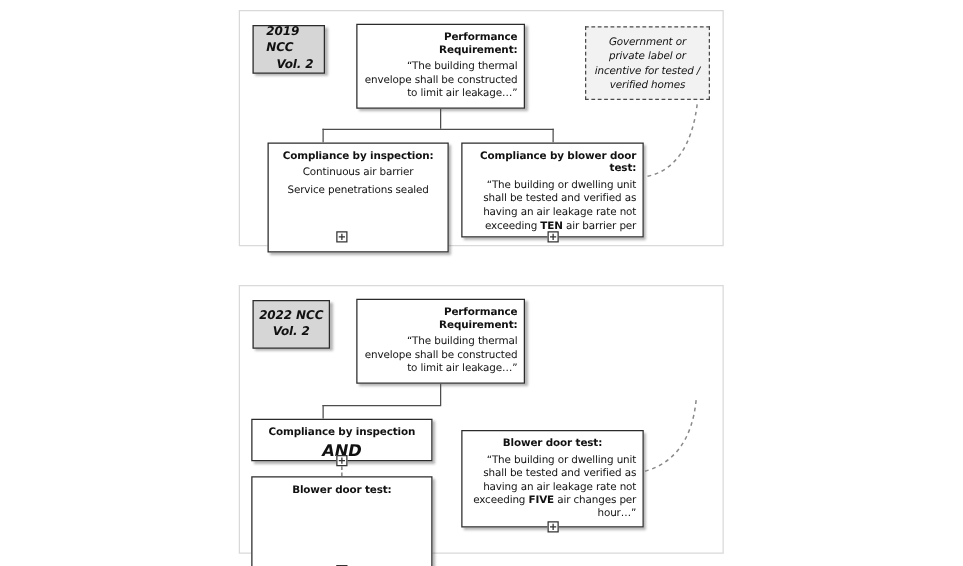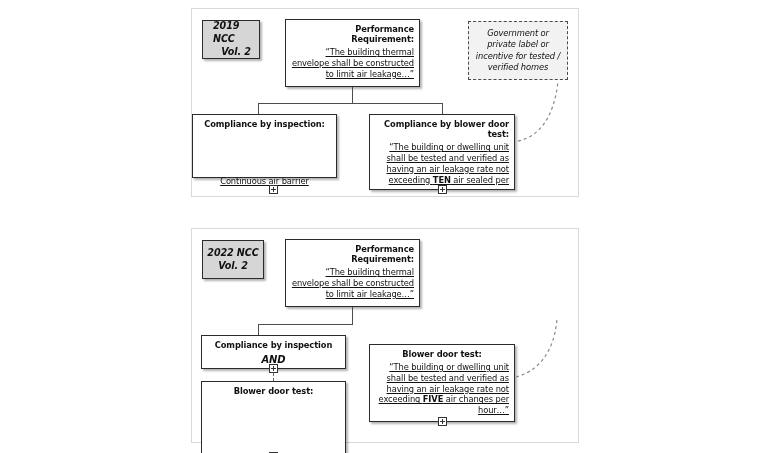--- a/index.html
+++ b/index.html
@@ -43,25 +43,24 @@
     font-weight: bold;
     font-size: 8.3px;
     line-height: 1.22;
     letter-spacing: -0.1px;
   }
   .box .body {
     font-size: 8.3px;
     line-height: 1.30;
     letter-spacing: -0.1px;
     margin-top: 3px;
-    text-decoration: underline;
   }
   .box .body b { font-weight: bold; }
   .box .and {
-    font-size: 10px;
+    font-size: 13px;
     font-style: italic;
     font-weight: bold;
     margin-top: 4px;
     letter-spacing: -0.1px;
   }
 
   
   .chip {
     position: absolute;
     box-sizing: border-box;
@@ -152,31 +151,31 @@
 
   <div class="note" style="left:276px; top:12px; width:100px; height:59px;">
     <span>Government or private label or incentive for tested / verified homes</span>
   </div>
 
   <div class="ln v" style="left:160px; top:78px; height:16px;"></div>
   <div class="ln h" style="left:66px; top:94px; width:185px;"></div>
   <div class="ln v" style="left:66px; top:94px; height:11px;"></div>
   <div class="ln v" style="left:250px; top:94px; height:11px;"></div>
 
-  <div class="box" style="left:0; top:105px; width:145px; height:64px;gap:44px;">
+  <div class="box" style="left:22px; top:105px; width:145px; height:88px;">
     <div class="title">Compliance by inspection:</div>
     <div class="body">Continuous air barrier</div>
     <div class="body">Service penetrations sealed</div>
   </div>
   <div class="plus" style="left:77px; top:176px;"></div>
 
   <div class="box" style="left:177px; top:105px; width:146px; height:76px;">
     <div class="title">Compliance by blower door test:</div>
     <div class="body">
-      <span>“The building or dwelling unit shall be tested and verified as having an air leakage rate not exceeding </span><b>TEN</b><span> air sealed per</span>
+      <span>“The building or dwelling unit shall be tested and verified as having an air leakage rate not exceeding </span><b>TEN</b><span> air barrier per</span>
     </div>
   </div>
   <div class="plus" style="left:246px; top:176px;"></div>
 
   <svg class="curve" style="left:320px; top:70px; width:62px; height:62px;">
     <path d="M 6 62 C 26 58, 42 40, 46 2"></path>
   </svg>
 
 </div>
 

